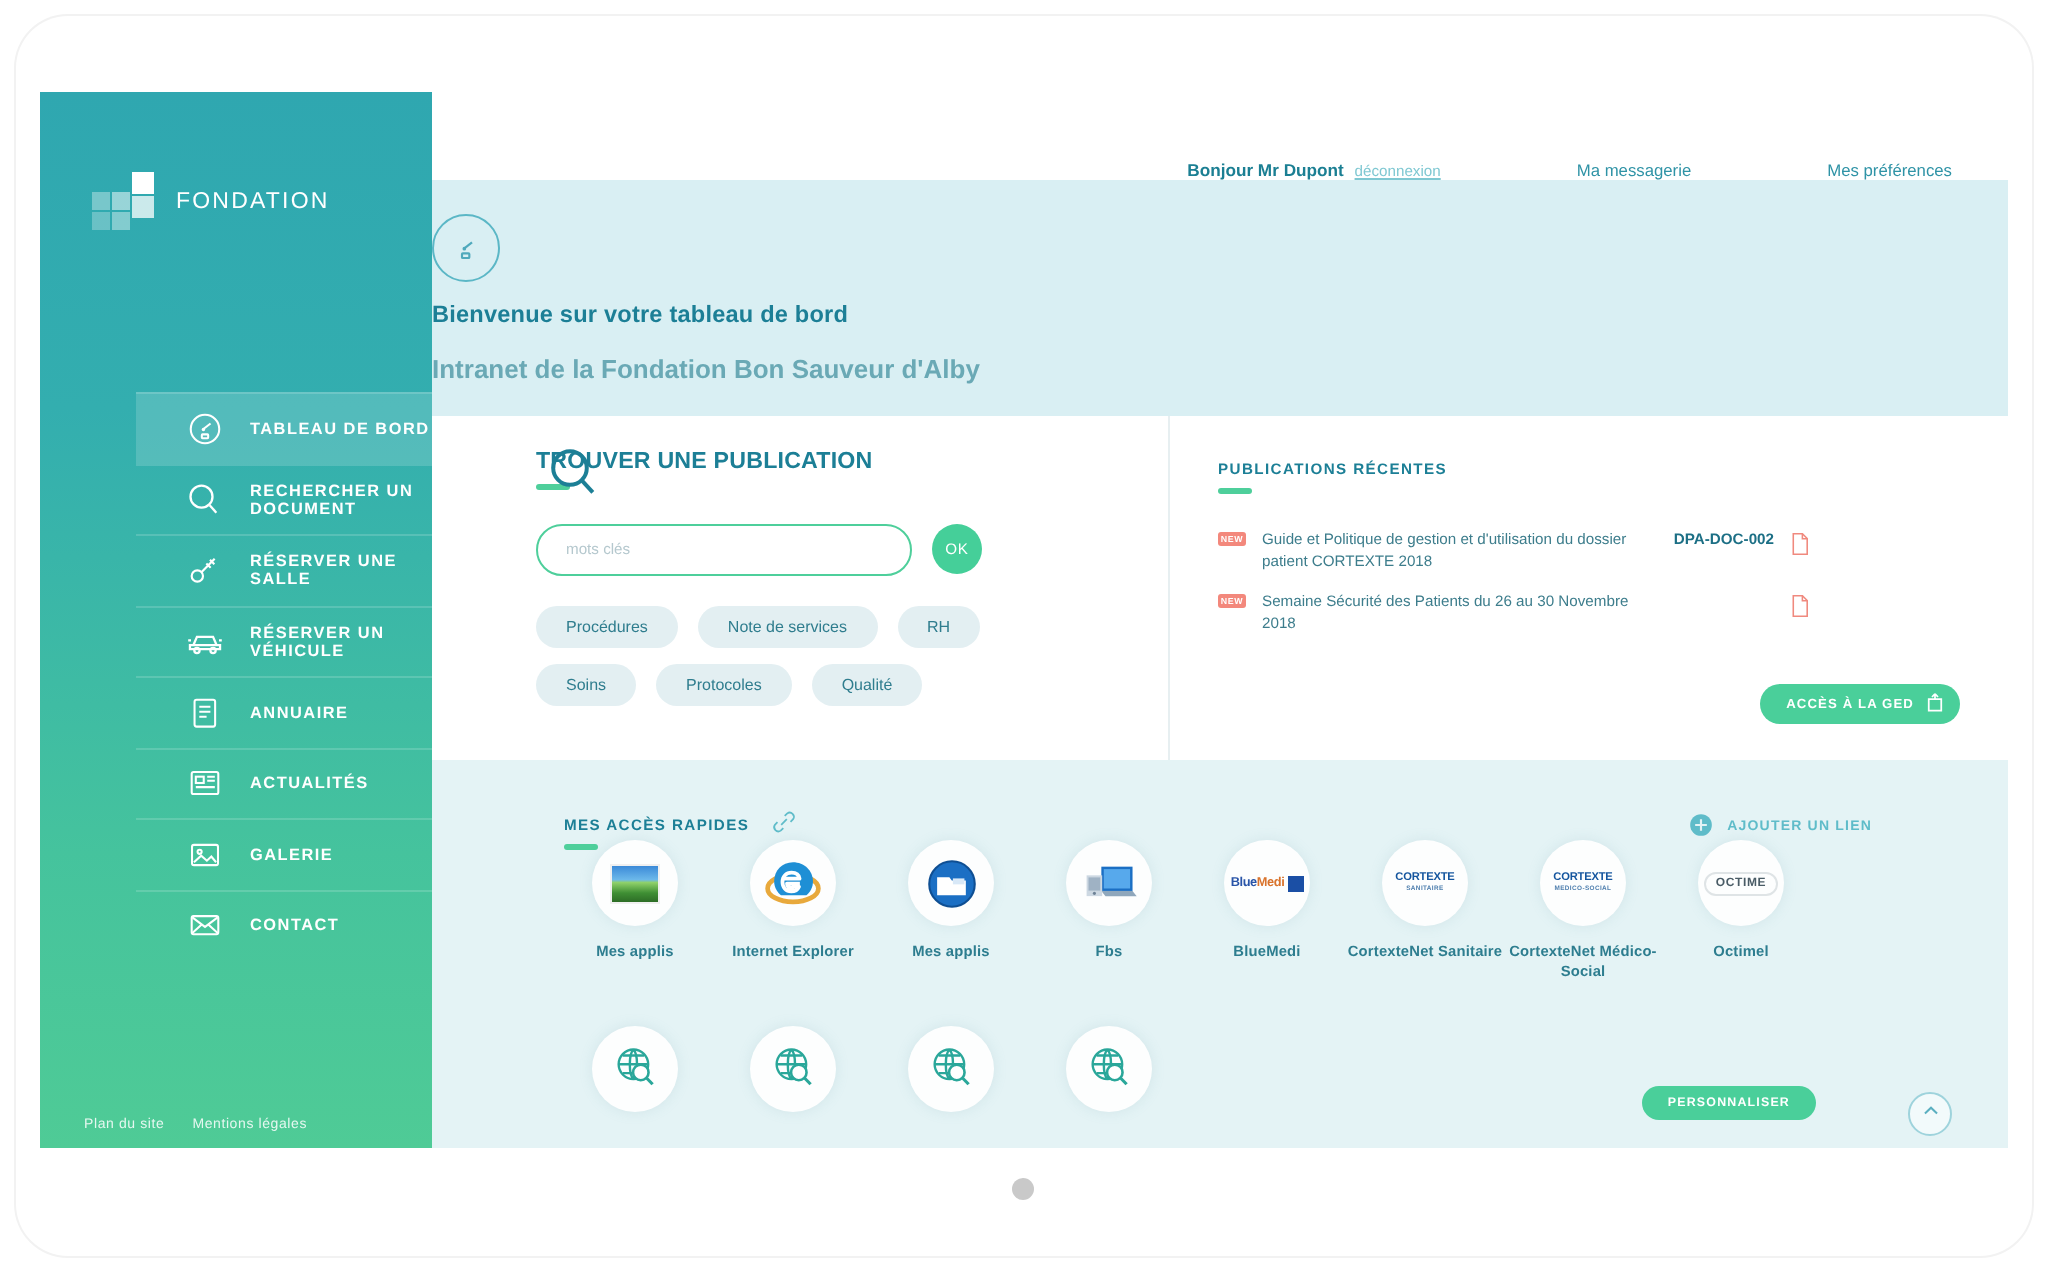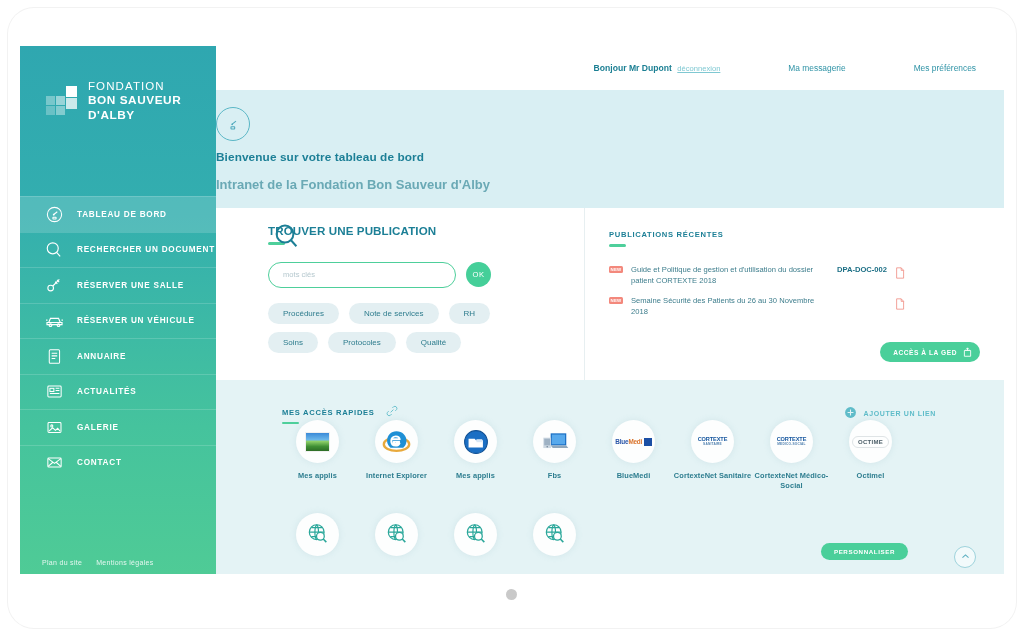--- a/index.html
+++ b/index.html
@@ -72,21 +72,21 @@
   }
   #footer-links {
     position: absolute; left: 22px; bottom: 8px;
     display: flex; gap: 14px;
   }
   #footer-links span { color: rgba(255,255,255,.85); font-size: 7px; letter-spacing: .3px; cursor: pointer; }
 
   
   #topbar {
     position: absolute; left: 196px; top: 0; width: 788px; height: 44px;
-    background: #ffffff; display: flex; align-items: center; justify-content: flex-end;
+    background: #ffffff; display: flex; align-items: flex-end; justify-content: flex-end;
     padding-right: 28px; gap: 28px;
   }
   #greet { font-size: 8.6px; color: #1b7f93; font-weight: 700; }
   #greet a { font-size: 7.6px; color: #7fc8d2; font-weight: 400; text-decoration: underline; margin-left: 3px; }
   .top-link { font-size: 8.4px; color: #2f93a6; font-weight: 400; cursor: pointer; margin-left: 40px; }
 
   
   #welcome {
     position: absolute; left: 196px; top: 44px; width: 884px; height: 118px;
     background: #d9eff3;
@@ -225,25 +225,24 @@
         <div id="logo-mark">
           <i class="b1"></i>
             <i class="b2"></i>
             <i class="b3"></i>
             <i class="b4"></i>
             <i class="b5"></i>
             <i class="b6"></i>
         </div>
         <div id="logo-text">
           <div class="l1">FONDATION</div>
-          <div class="l2">BON SAUVEUR D'ALBY</div>
-        </div>
-      </div>
-
-      <div style="position:absolute;left:0;top:150px;width:200px;">
+        </div>
+      </div>
+
+      <div style="position:absolute;left:0;top:150px;width:200px;padding-left:48px;">
 
         <div class="nav-item active">
           <span class="ico">
             <svg width="19" height="19" viewBox="0 0 24 24" fill="none" stroke="#ffffff" stroke-width="1.3">
               <circle cx="12" cy="12" r="9"></circle>
                 <path d="M15.5 8.5 11 12"></path>
                 <circle cx="11" cy="12.3" r="1.1" fill="#fff" stroke="none"></circle>
               <rect x="10" y="15.4" width="4" height="2.4" rx=".4"></rect>
             </svg>
           </span>

